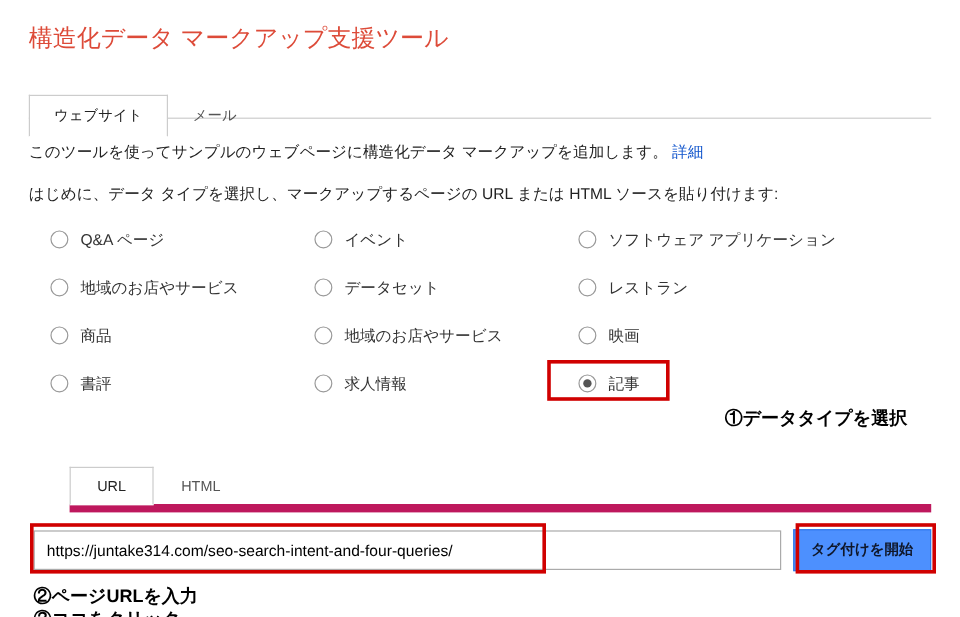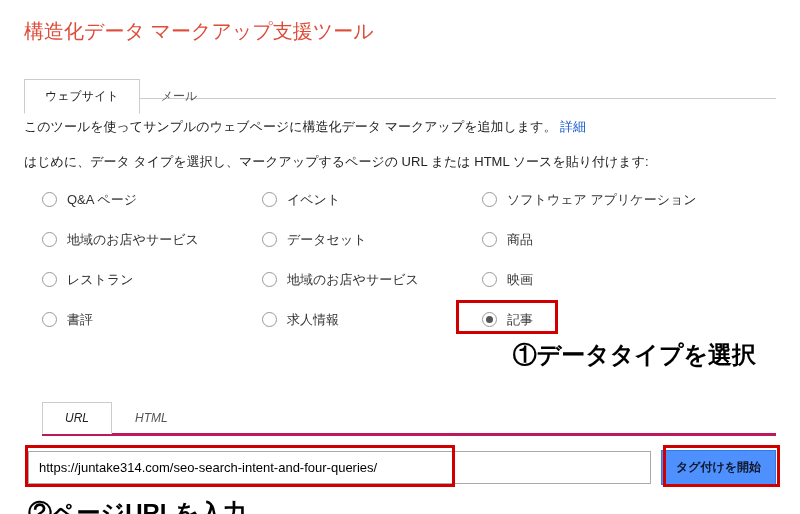--- a/index.html
+++ b/index.html
@@ -86,31 +86,30 @@
     }
     .radio-label {
       font-size: 13px;
       color: #333;
     }
     .annotation-box-1 {
       position: absolute;
       border: 3px solid #d00000;
     }
     .annotation-text {
-      font-size: 24px;
+      font-size: 15px;
       font-weight: bold;
       color: #000;
     }
     .source-tabs {
       display: flex;
-      border-bottom: 3px solid #be185d;
+      border-bottom: 7px solid #be185d;
       margin-top: 30px;
-      margin-left: 18px;
+      margin-left: 34px;
       margin-bottom: 14px;
-      font-style: italic;
     }
     .source-tab {
       padding: 8px 22px;
       font-size: 12px;
       color: #555;
       cursor: pointer;
       border: 1px solid transparent;
       border-bottom: none;
       position: relative;
       top: 1px;
@@ -188,25 +187,25 @@
     <div class="radio-item">
       <span class="radio-circle"></span>
       <span class="radio-label">地域のお店やサービス</span>
     </div>
     <div class="radio-item">
       <span class="radio-circle"></span>
       <span class="radio-label">データセット</span>
     </div>
     <div class="radio-item">
       <span class="radio-circle"></span>
+      <span class="radio-label">レストラン</span>
+    </div>
+    <div class="radio-item">
+      <span class="radio-circle"></span>
       <span class="radio-label">商品</span>
-    </div>
-    <div class="radio-item">
-      <span class="radio-circle"></span>
-      <span class="radio-label">レストラン</span>
     </div>
     <div class="radio-item">
       <span class="radio-circle"></span>
       <span class="radio-label">地域のお店やサービス</span>
     </div>
     <div class="radio-item">
       <span class="radio-circle"></span>
       <span class="radio-label">映画</span>
     </div>
     <div class="radio-item">

